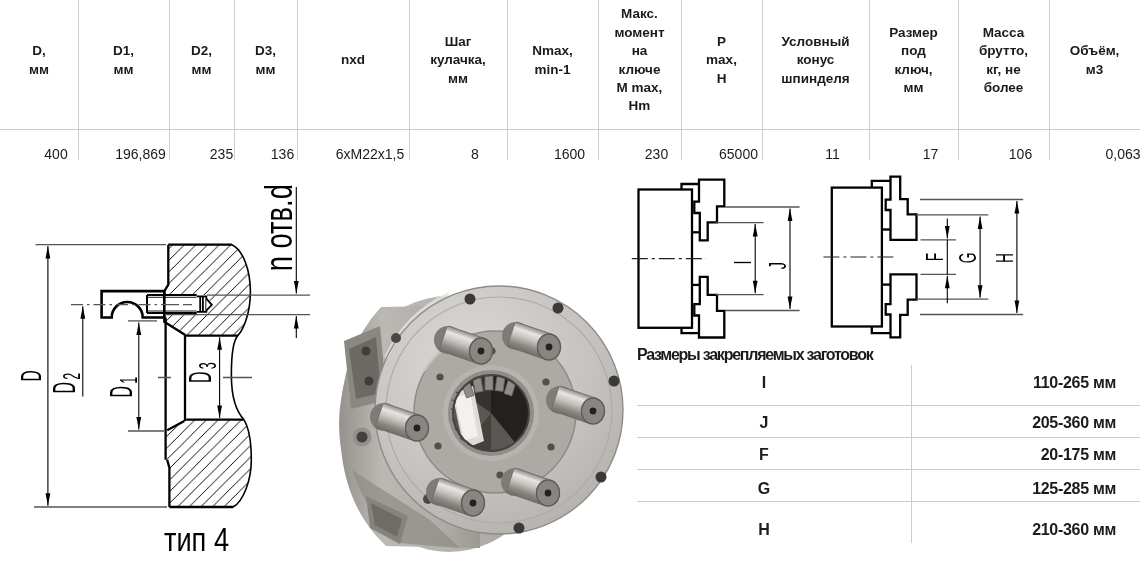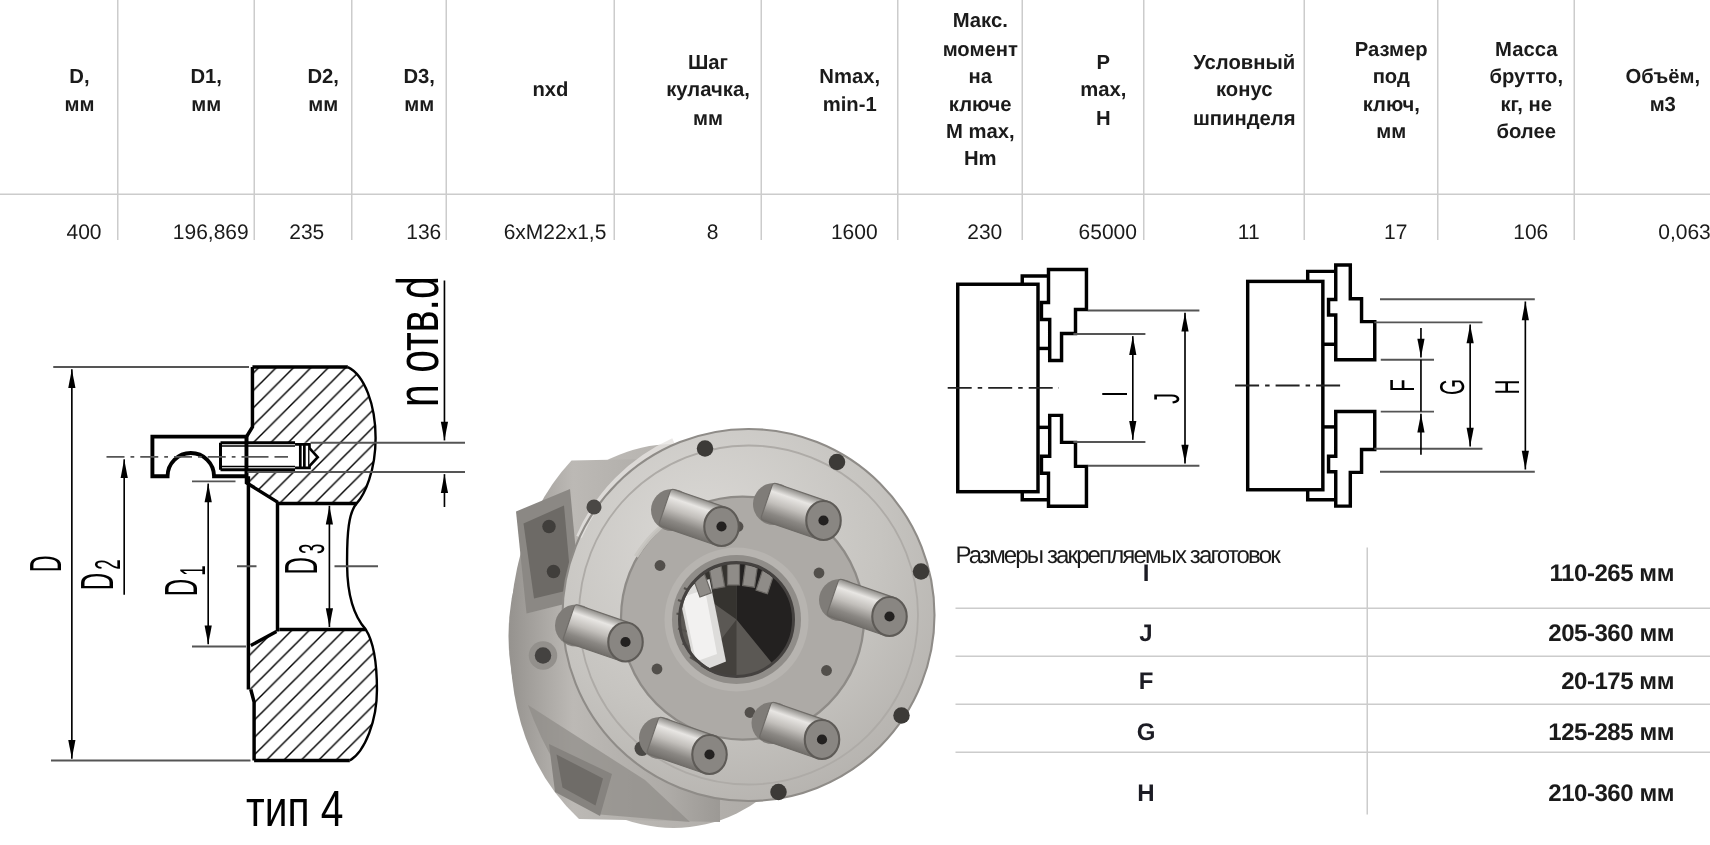--- a/index.html
+++ b/index.html
@@ -1,21 +1,21 @@
 <!DOCTYPE html>
 <html><head>
 <meta charset="utf-8">
 <style>
   html,body{margin:0;padding:0;background:#fff;}
   body{width:1140px;height:563px;position:relative;overflow:hidden;
        font-family:"Liberation Sans",sans-serif;color:#1c1c1c;}
   .vl{position:absolute;width:1px;background:#cccccc;top:0;height:160px;}
   .hl{position:absolute;height:1px;background:#cccccc;left:0;width:1140px;top:129px;}
   .hc{position:absolute;top:0;height:121px;display:flex;align-items:center;justify-content:center;
-      text-align:center;font-weight:bold;font-size:13.5px;line-height:18.4px;color:#1b1b1b;padding-left:14px;}
+      text-align:center;font-weight:bold;font-size:13.5px;line-height:18.4px;color:#1b1b1b;}
   .dc{position:absolute;top:145px;height:18px;line-height:18px;text-align:center;
       font-size:14px;color:#1b1b1b;margin-left:17px;}
   .b2l{position:absolute;height:1px;background:#cccccc;left:637px;width:503px;}
   .b2letter{position:absolute;width:40px;text-align:center;font-weight:bold;font-size:16px;color:#1c1c24;}
   .b2val{position:absolute;right:24px;text-align:right;font-weight:bold;font-size:16px;letter-spacing:-0.3px;color:#1b1b1b;}
 </style>
 </head>
 <body>
 
   <div class="vl" style="left:78px"></div>
@@ -41,33 +41,33 @@
   <div class="hc" style="left:507px;width:91px">Nmax,<br>min-1</div>
   <div class="hc" style="left:598px;width:83px">Макс.<br>момент<br>на<br>ключе<br>M max,<br>Hm</div>
   <div class="hc" style="left:681px;width:81px">P<br>max,<br>H</div>
   <div class="hc" style="left:762px;width:107px">Условный<br>конус<br>шпинделя</div>
   <div class="hc" style="left:869px;width:89px">Размер<br>под<br>ключ,<br>мм</div>
   <div class="hc" style="left:958px;width:91px">Масса<br>брутто,<br>кг, не<br>более</div>
   <div class="hc" style="left:1049px;width:91px">Объём,<br>м3</div>
 
   <div class="dc" style="left:0;width:78px">400</div>
   <div class="dc" style="left:78px;width:91px">196,869</div>
-  <div class="dc" style="left:155px;width:65px">235</div>
+  <div class="dc" style="left:172px;width:65px">235</div>
   <div class="dc" style="left:234px;width:63px">136</div>
   <div class="dc" style="left:297px;width:112px">6хМ22х1,5</div>
   <div class="dc" style="left:409px;width:98px">8</div>
   <div class="dc" style="left:507px;width:91px">1600</div>
   <div class="dc" style="left:598px;width:83px">230</div>
   <div class="dc" style="left:681px;width:81px">65000</div>
   <div class="dc" style="left:762px;width:107px">11</div>
   <div class="dc" style="left:869px;width:89px">17</div>
   <div class="dc" style="left:958px;width:91px">106</div>
   <div class="dc" style="left:1049px;width:114px">0,063</div>
 
-  <div style="position:absolute;left:637px;top:346px;font-weight:normal;font-size:16px;letter-spacing:-1.25px;color:#1b1b1b;margin-top:16px;">Размеры закрепляемых заготовок</div>
+  <div style="position:absolute;left:637px;top:346px;font-weight:bold;font-size:16px;letter-spacing:-1.25px;color:#1b1b1b;">Размеры закрепляемых заготовок</div>
 
   <div class="b2l" style="top:405px"></div>
   <div class="b2l" style="top:437px"></div>
   <div class="b2l" style="top:469px"></div>
   <div class="b2l" style="top:501px"></div>
   <div style="position:absolute;left:911px;top:365px;width:1px;height:178px;background:#cccccc;"></div>
 
   <div class="b2letter" style="left:744px;top:373.5px;">I</div>
   <div class="b2letter" style="left:744px;top:413.5px;">J</div>
   <div class="b2letter" style="left:744px;top:445.5px;">F</div>

